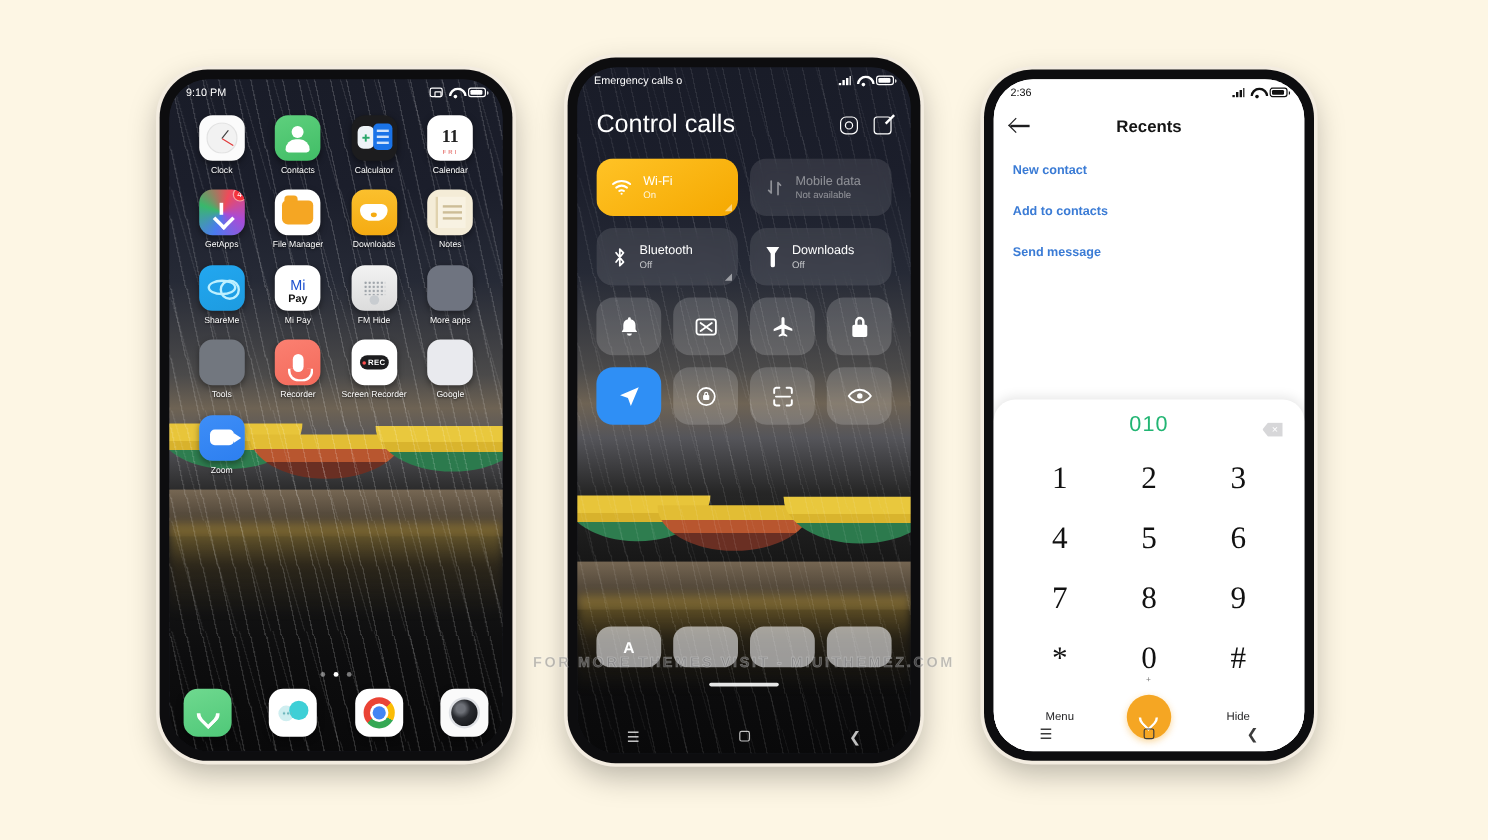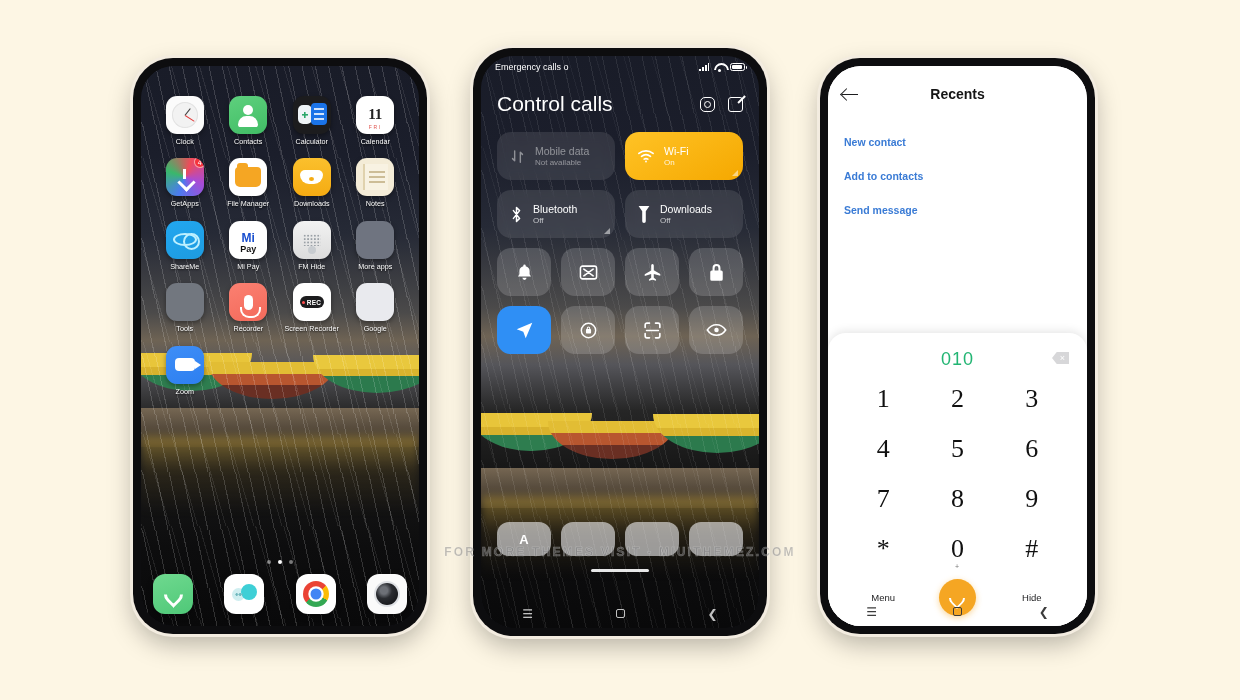--- a/index.html
+++ b/index.html
@@ -152,21 +152,21 @@
   .ico-notes { background:#f4ecd7; }
   .ico-notes .pg { width:25px; height:26px; background:#f8f2e2; border-left:2.5px solid #e0d2ae; position:relative; }
   .ico-notes .pg i { position:absolute; left:4px; width:16px; height:1.2px; background:#cdbd97; display:block; }
 
   .ico-shareme { background:linear-gradient(160deg,#22a7f0,#1d9be0); }
   .ico-shareme .inf { width:24px; height:13px; border:2.6px solid #bdf0ff; border-radius:50%;
     transform:skewX(0deg); position:relative; }
   .ico-shareme .inf::after { content:""; position:absolute; left:8px; top:-2.6px; width:13px; height:13px; border:2.6px solid #bdf0ff; border-radius:50%; }
 
   .ico-mipay { background:#fff; flex-direction:column; }
-  .ico-mipay .mi { font-size:12px; font-weight:700; color:#1a4fcf; line-height:1; margin-top:6px;text-align:right; }
+  .ico-mipay .mi { font-size:12px; font-weight:400; color:#1a4fcf; line-height:1; margin-top:6px;text-align:right; }
   .ico-mipay .pay { font-size:9px; font-weight:700; color:#111; line-height:1; margin-top:1px; }
 
   .ico-fmradio { background:linear-gradient(#f2f2f2,#dcdcdc); }
   .ico-fmradio .grid { width:18px; height:12px;
     background-image: radial-gradient(circle, #9aa0a6 0.9px, transparent 1px);
     background-size: 3.4px 3.4px; }
   .ico-fmradio .knob { position:absolute; bottom:5px; left:50%; transform:translateX(-50%); width:8px; height:8px; border-radius:50%; background:#c8ccd0; }
 
   .ico-more { background:#6f7480; display:grid; grid-template-columns:repeat(3,1fr); grid-template-rows:repeat(3,1fr); gap:1.5px; padding:4px; }
   .ico-more span { border-radius:2.5px; }
@@ -253,32 +253,32 @@
 
   
   .navbar { position:absolute; left:0; right:0; bottom:0; height:28px;
             display:flex; align-items:center; justify-content:space-around; z-index:7; }
   .navbar span { font-size:12px; color:rgba(255,255,255,.75); line-height:1; }
   .navbar.dark span { color:#3c3c3c; }
   .nav-sq { width:9px; height:9px; border:1.4px solid currentColor; border-radius:2px; display:inline-block; }
 
   
   .dial { position:absolute; inset:0; background:#fff; z-index:5; display:flex; flex-direction:column; }
-  .dial-top { height:38px; display:flex; align-items:flex-start; padding:0 14px; margin-top:20px; position:relative; }
+  .dial-top { height:38px; display:flex; align-items:center; padding:0 14px; margin-top:20px; position:relative; }
   .ic-back { width:17px; height:17px; position:relative; }
   .ic-back::before { content:""; position:absolute; left:0; top:7.6px; width:16px; height:1.7px; background:#1d1d1f; }
   .ic-back::after  { content:""; position:absolute; left:0px; top:3.8px; width:8px; height:8px;
                      border-left:1.7px solid #1d1d1f; border-bottom:1.7px solid #1d1d1f; transform:rotate(45deg); }
   .dial-title { position:absolute; left:0; right:0; text-align:center; font-size:14px; font-weight:700; color:#151515; }
   .dial-links { padding:12px 16px 0; display:flex; flex-direction:column; gap:22px; }
   .dial-link { font-size:10.5px; color:#3a7bd5; font-weight:600; }
 
   .keypad-card { margin-top:auto; background:#fff; border-radius:18px 18px 0 0;
                  box-shadow:0 -2px 10px rgba(0,0,0,.10); padding:10px 0 0; position:relative; }
-  .num-row { display:flex; align-items:center; justify-content:center; position:relative; height:32px; }
+  .num-row { display:flex; align-items:flex-start; justify-content:center; position:relative; height:32px; }
   .num-val { font-size:18px; color:#22b573; letter-spacing:1px; font-family:"Liberation Sans", sans-serif; }
   .ic-bksp { position:absolute; right:18px; top:9px; width:17px; height:12px; background:#d7d7d9;
              clip-path: polygon(28% 0,100% 0,100% 100%,28% 100%,0 50%); display:flex; align-items:center; justify-content:center; }
   .ic-bksp::after { content:"×"; font-size:9px; color:#fff; margin-left:4px; line-height:1; }
 
   .keys { display:grid; grid-template-columns:repeat(3,1fr); row-gap:2px; padding:4px 18px 0; }
   .key { height:48px; display:flex; flex-direction:column; align-items:center; justify-content:center; }
   .key .kd { font-size:26px; color:#111; font-family:"Liberation Serif", serif; line-height:1; }
   .key .ks { font-size:7px; color:#777; letter-spacing:1px; margin-top:1px; min-height:8px; }
 
@@ -309,20 +309,30 @@
         <div class="boats">
           <div class="boat b1"></div>
           <div class="boat b2"></div>
           <div class="boat b3"></div>
         </div>
         <div class="shore"></div>
         <div class="reflect"></div>
       </div>
       <div class="rain"></div>
 
+      <div class="statusbar">
+        <span>9:10 PM</span>
+        <span class="sb-right">
+          <span class="ic-cam"></span>
+          <span class="ic-wifi"></span>
+          <span class="ic-bat">
+              <i></i>
+            </span>
+        </span>
+      </div>
 
       <div class="appgrid">
 
         <div class="app">
           <div class="appicon ico-clock">
               <div class="face">
                 <div class="h m"></div>
                 <div class="h s"></div>
               </div>
             </div>
@@ -520,48 +530,48 @@
       <div class="cc">
         <div class="cc-title">
           <span>Control calls</span>
           <span class="cc-acts">
             <span class="ic-gear"></span>
             <span class="ic-edit"></span>
           </span>
         </div>
 
         <div class="tiles-2">
-          <div class="tile-wide off dim">
-            <span class="cc-icn">
-              <svg width="17" height="17" viewBox="0 0 24 24" fill="none" stroke="rgba(255,255,255,.45)" stroke-width="2" stroke-linecap="round">
-                <path d="M8 4v14M8 18l-3-3M16 20V6M16 6l3 3"></path>
-              </svg>
-            </span>
-            <span class="tw-txt">
-              <span class="tw-name">Mobile data</span>
-              <span class="tw-state">Not available</span>
-            </span>
-          </div>
-
           <div class="tile-wide on">
             <span class="cc-icn">
               <svg width="18" height="14" viewBox="0 0 24 18" fill="none" stroke="#fff" stroke-width="2.2" stroke-linecap="round">
                 <path d="M2.5 5.5a15 15 0 0 1 19 0"></path>
                   <path d="M6 9.5a10 10 0 0 1 12 0"></path>
                   <path d="M9.5 13.2a5 5 0 0 1 5 0"></path>
                 <circle cx="12" cy="16.3" r="1.2" fill="#fff" stroke="none"></circle>
               </svg>
             </span>
             <span class="tw-txt">
               <span class="tw-name">Wi-Fi</span>
               <span class="tw-state">On</span>
             </span>
             <span class="corner"></span>
           </div>
 
+          <div class="tile-wide off dim">
+            <span class="cc-icn">
+              <svg width="17" height="17" viewBox="0 0 24 24" fill="none" stroke="rgba(255,255,255,.45)" stroke-width="2" stroke-linecap="round">
+                <path d="M8 4v14M8 18l-3-3M16 20V6M16 6l3 3"></path>
+              </svg>
+            </span>
+            <span class="tw-txt">
+              <span class="tw-name">Mobile data</span>
+              <span class="tw-state">Not available</span>
+            </span>
+          </div>
+
           <div class="tile-wide off">
             <span class="cc-icn">
               <svg width="15" height="17" viewBox="0 0 16 22" fill="none" stroke="#fff" stroke-width="1.9" stroke-linejoin="round" stroke-linecap="round">
                 <path d="M4 6l8 10-4 4V2l4 4-8 10"></path>
               </svg>
             </span>
             <span class="tw-txt">
               <span class="tw-name">Bluetooth</span>
               <span class="tw-state">Off</span>
             </span>
@@ -648,20 +658,30 @@
         <span>☰</span>
         <span><i class="nav-sq"></i></span>
         <span>❮</span>
       </div>
     </div>
   </div>
 
   <div class="phone" id="phone3">
     <div class="screen" style="background:#fff">
 
+      <div class="statusbar dark">
+        <span>2:36</span>
+        <span class="sb-right">
+          <span class="ic-sig"></span>
+          <span class="ic-wifi"></span>
+          <span class="ic-bat">
+              <i></i>
+            </span>
+        </span>
+      </div>
 
       <div class="dial" style="top:0">
         <div class="dial-top">
           <span class="ic-back"></span>
           <span class="dial-title">Recents</span>
         </div>
 
         <div class="dial-links">
           <span class="dial-link">New contact</span>
           <span class="dial-link">Add to contacts</span>

